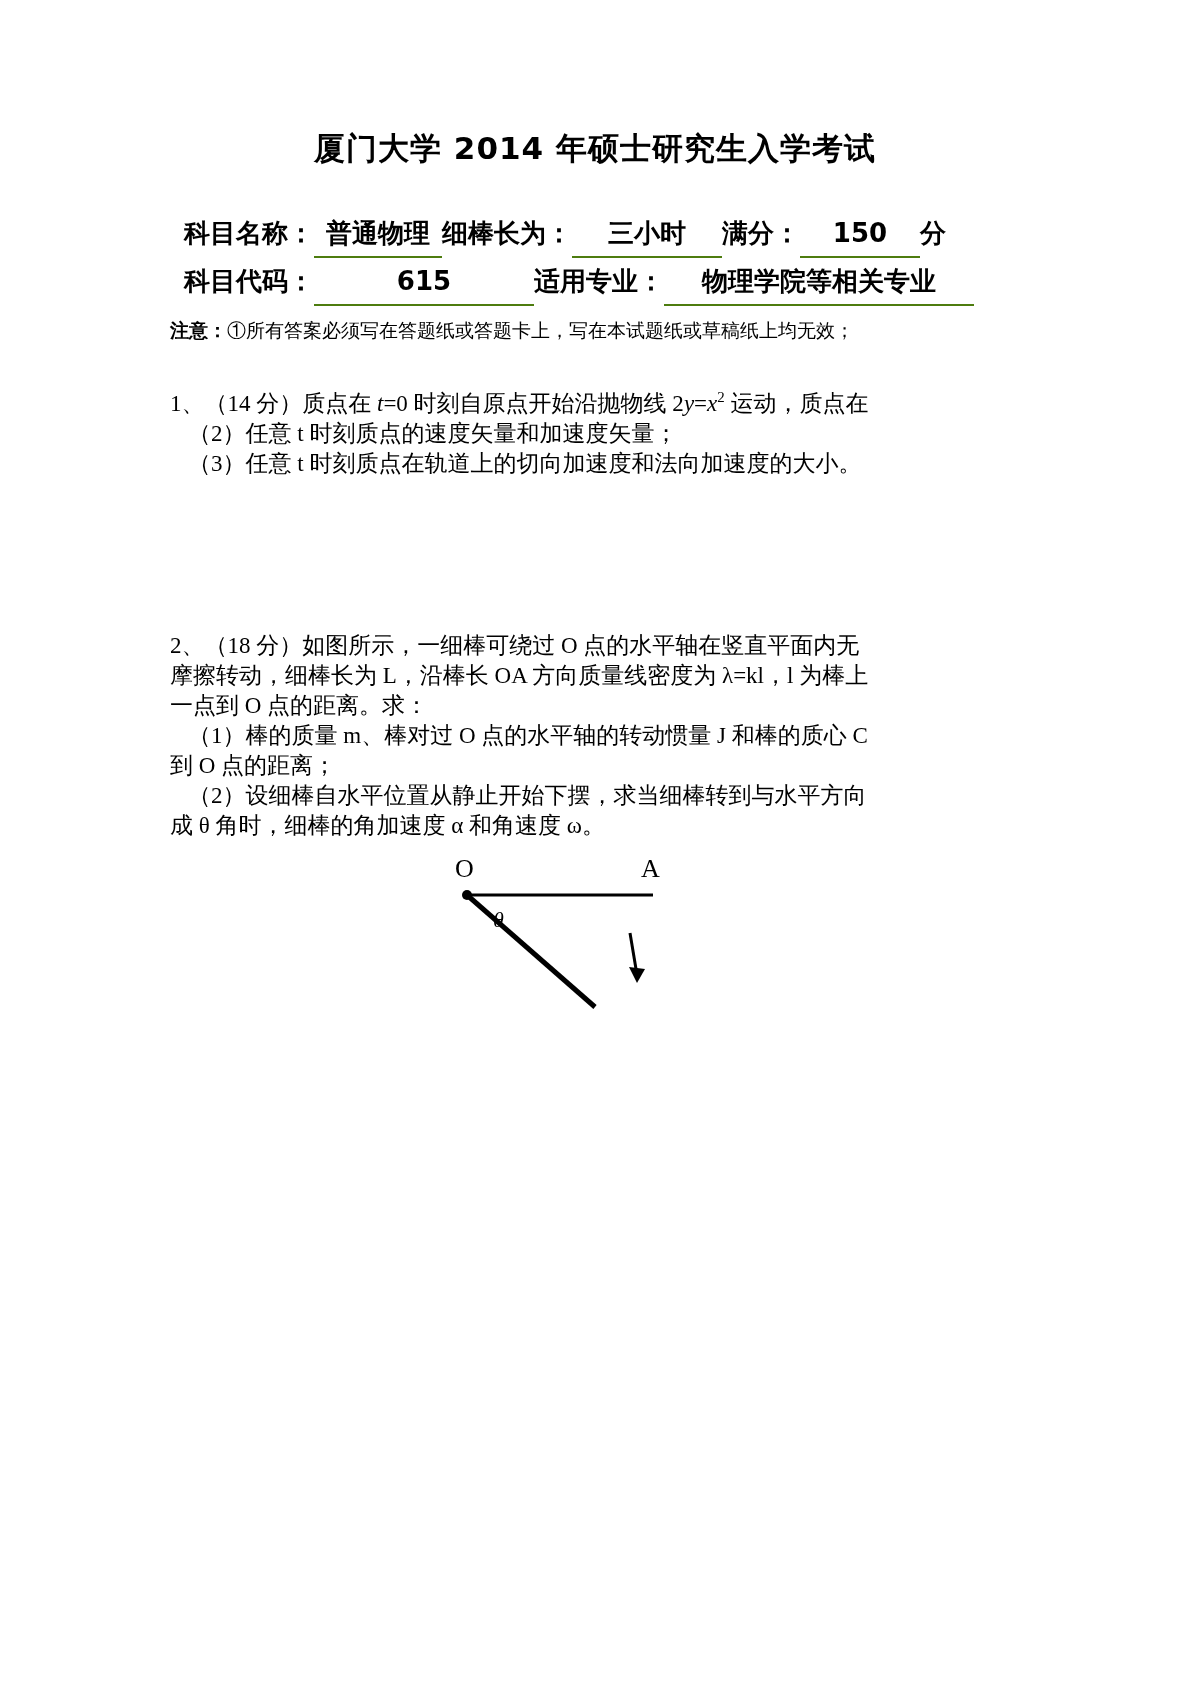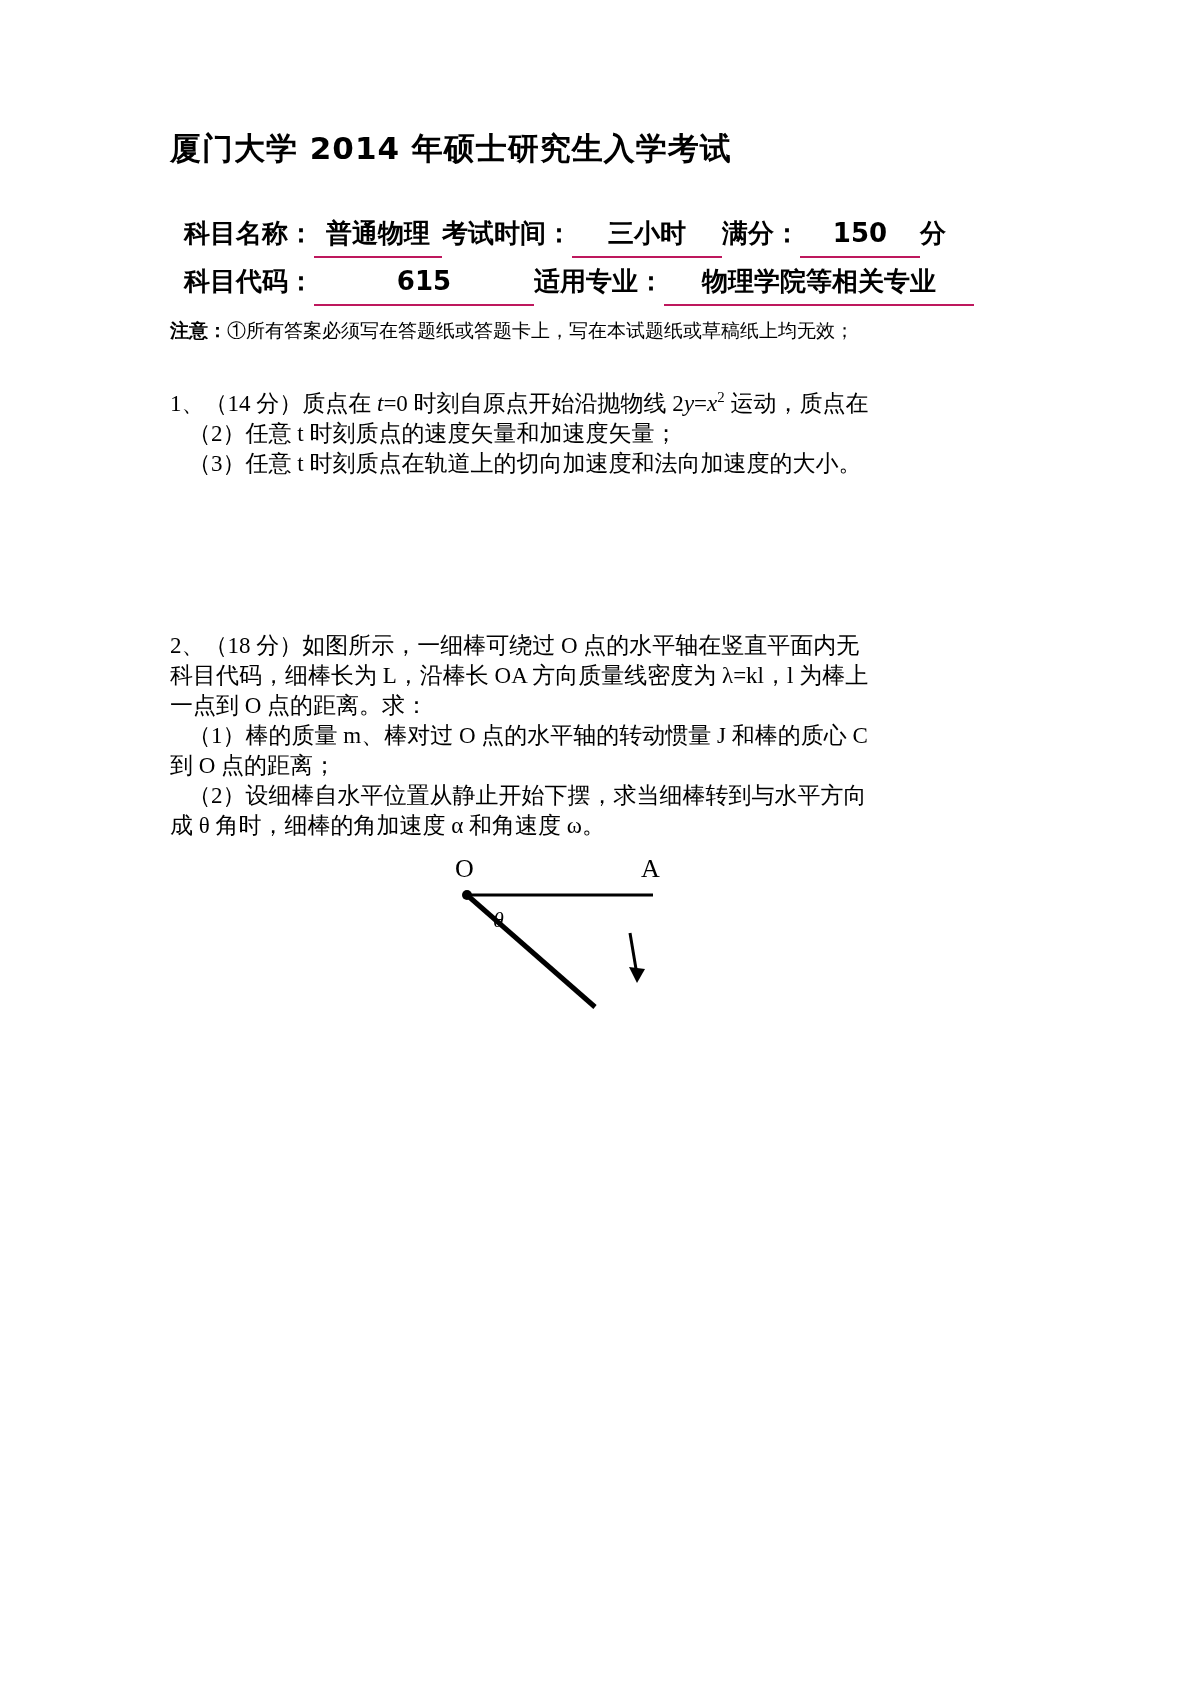--- a/index.html
+++ b/index.html
@@ -16,20 +16,21 @@
     overflow: hidden;
   }
   .page {
     width: 1190px;
     height: 1683px;
     position: relative;
     box-sizing: border-box;
     padding: 0 170px;
   }
   .doc-title {
+    text-align: center;
     font-family: "DejaVu Sans", sans-serif;
     font-weight: bold;
     font-size: 31px;
     letter-spacing: 1px;
     margin-top: 128px;
     margin-bottom: 0;
   }
   .meta-block {
     margin-top: 40px;
   }
@@ -40,21 +41,21 @@
     line-height: 46px;
     white-space: nowrap;
     display: flex;
     align-items: baseline;
     margin-left: 14px;
   }
   .meta-line .lbl {
     flex: 0 0 auto;
   }
   .fill {
-    border-bottom: 2px solid #be185d;
+    border-bottom: 2px solid #4d7c0f;
     display: inline-block;
     text-align: center;
     font-weight: bold;
   }
   .fill.subject { min-width: 120px; padding: 0 4px; }
   .fill.duration { min-width: 130px; padding: 0 10px; }
   .fill.score { min-width: 100px; padding: 0 10px; }
   .fill.code { min-width: 200px; padding: 0 10px; }
   .fill.major { min-width: 290px; padding: 0 10px; }
 
@@ -109,21 +110,21 @@
 <body>
 
 <div class="page">
 
   <h1 class="doc-title">厦门大学 2014 年硕士研究生入学考试</h1>
 
   <div class="meta-block">
     <div class="meta-line">
       <span class="lbl">科目名称：</span>
       <span class="fill subject">普通物理</span>
-      <span class="lbl">考试时间：</span>
+      <span class="lbl">细棒长为：</span>
       <span class="fill duration">三小时</span>
       <span class="lbl">满分：</span>
       <span class="fill score">150</span>
       <span class="lbl">分</span>
     </div>
     <div class="meta-line">
       <span class="lbl">科目代码：</span>
       <span class="fill code">615</span>
       <span class="lbl">适用专业：</span>
       <span class="fill major">物理学院等相关专业</span>
@@ -139,21 +140,21 @@
   <div class="question">
     <p><span></span><span>1、</span><span>（14 分）</span><span>质点在 </span><i class="v">t</i><span>=0 时刻自原点开始沿抛物线 2</span><i class="v">y</i><span>=</span><i class="v">x</i><sup>2</sup><span> 运动，质点在</span></p>
     <p class="indent">（2）任意 t 时刻质点的速度矢量和加速度矢量；</p>
     <p class="indent">（3）任意 t 时刻质点在轨道上的切向加速度和法向加速度的大小。</p>
   </div>
 
   <div class="gap"></div>
 
   <div class="question">
     <p><span>2、</span><span>（18 分）</span><span>如图所示，一细棒可绕过 O 点的水平轴在竖直平面内无</span></p>
-    <p>科目代码，细棒长为 L，沿棒长 OA 方向质量线密度为 λ=kl，l 为棒上</p>
+    <p>摩擦转动，细棒长为 L，沿棒长 OA 方向质量线密度为 λ=kl，l 为棒上</p>
     <p>一点到 O 点的距离。求：</p>
     <p class="indent">（1）棒的质量 m、棒对过 O 点的水平轴的转动惯量 J 和棒的质心 C</p>
     <p>到 O 点的距离；</p>
     <p class="indent">（2）设细棒自水平位置从静止开始下摆，求当细棒转到与水平方向</p>
     <p>成 θ 角时，细棒的角加速度 α 和角速度 ω。</p>
   </div>
 
   <div class="figure">
     <svg width="300" height="190" viewBox="0 0 300 190">
       <circle cx="22" cy="40" r="5" fill="#000"></circle>

